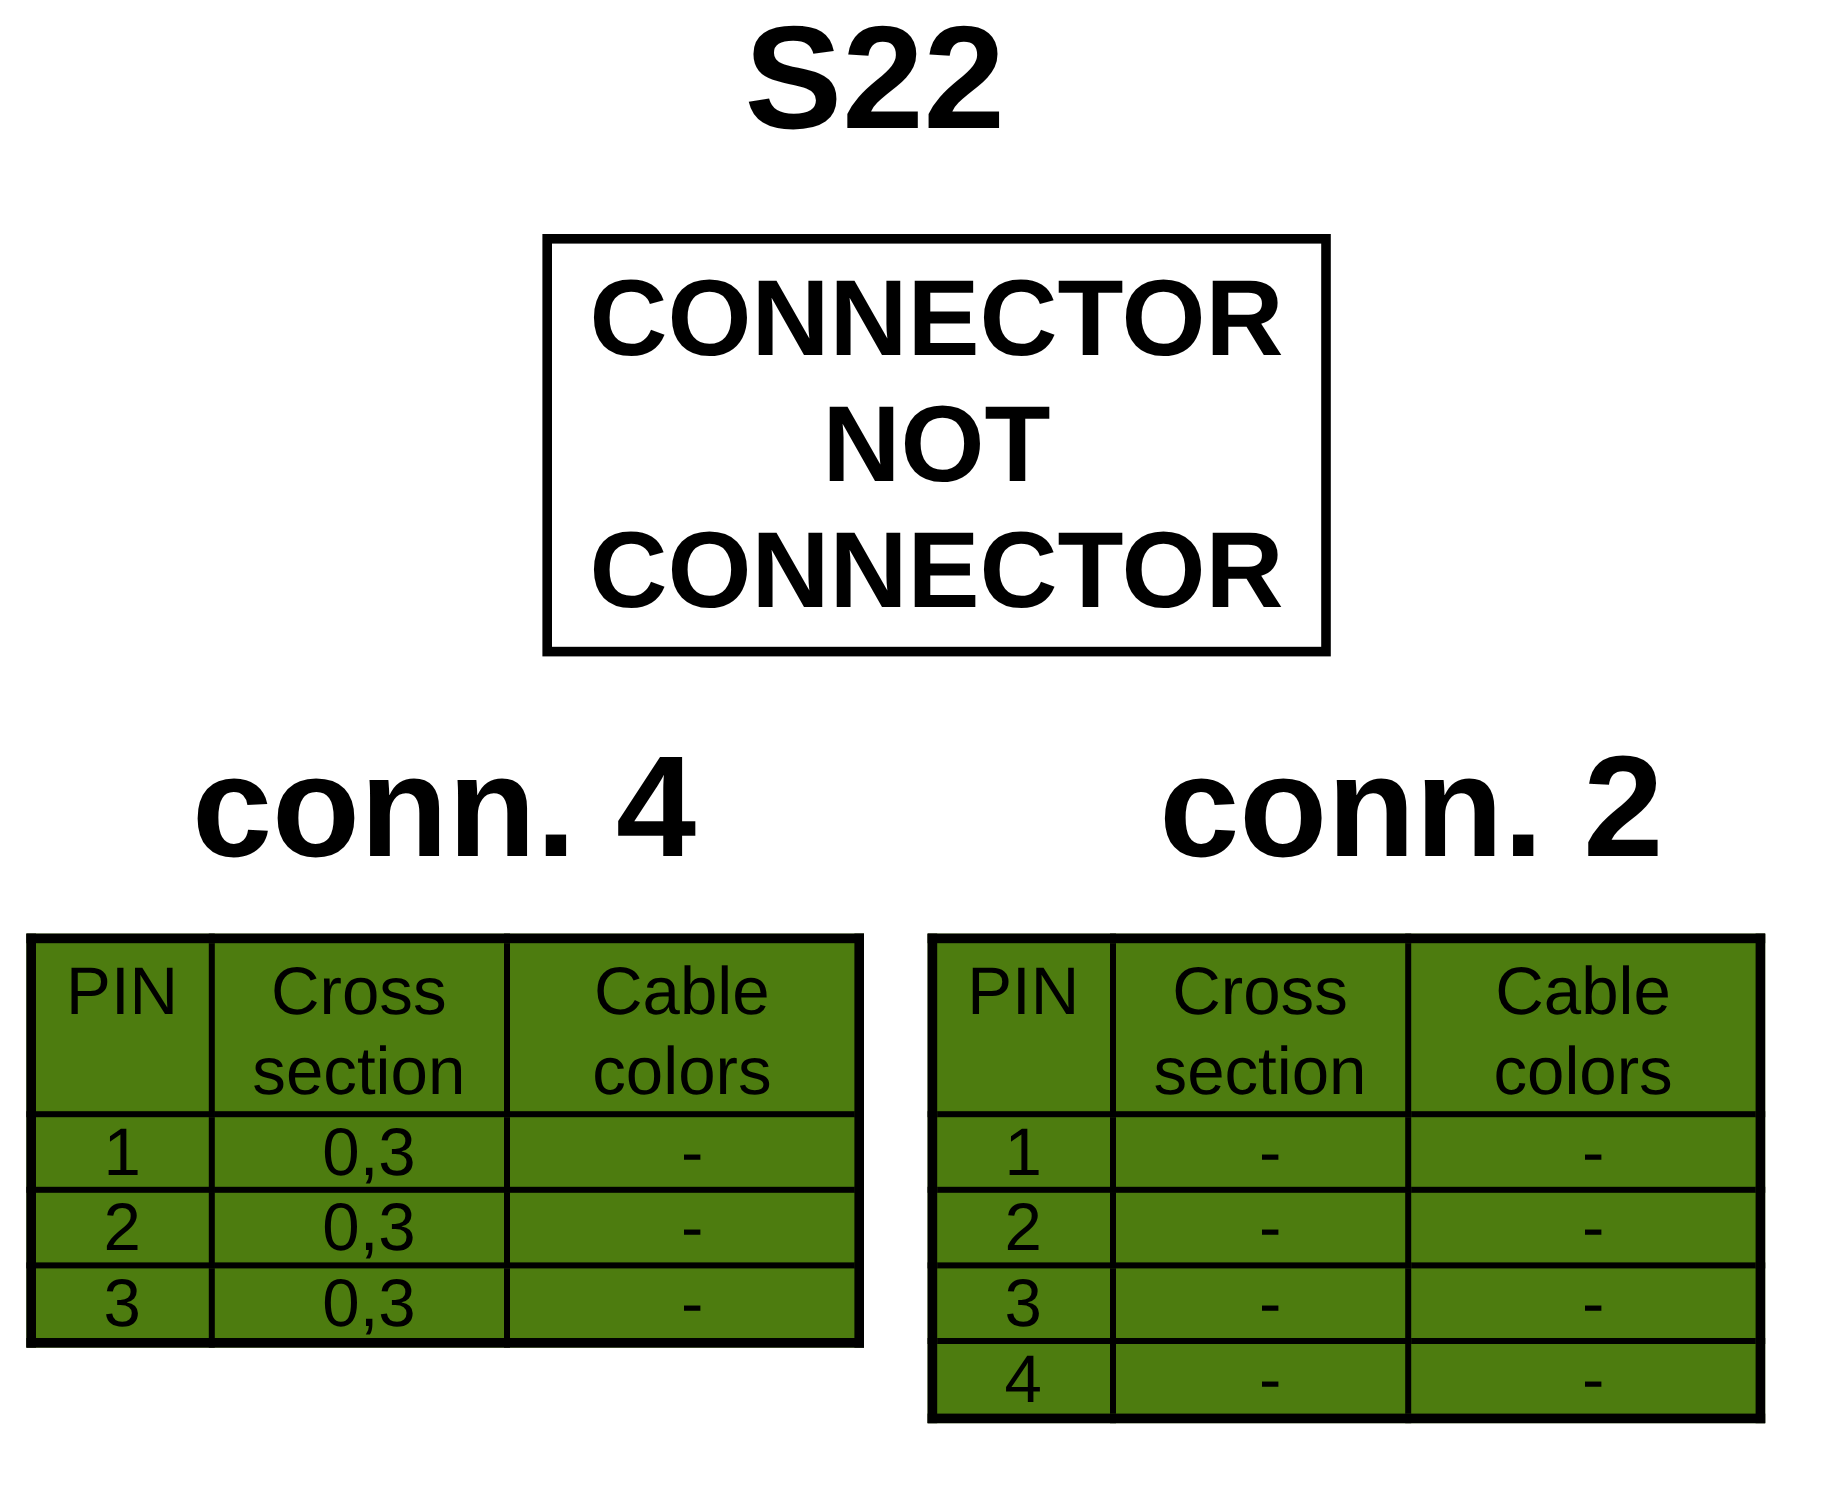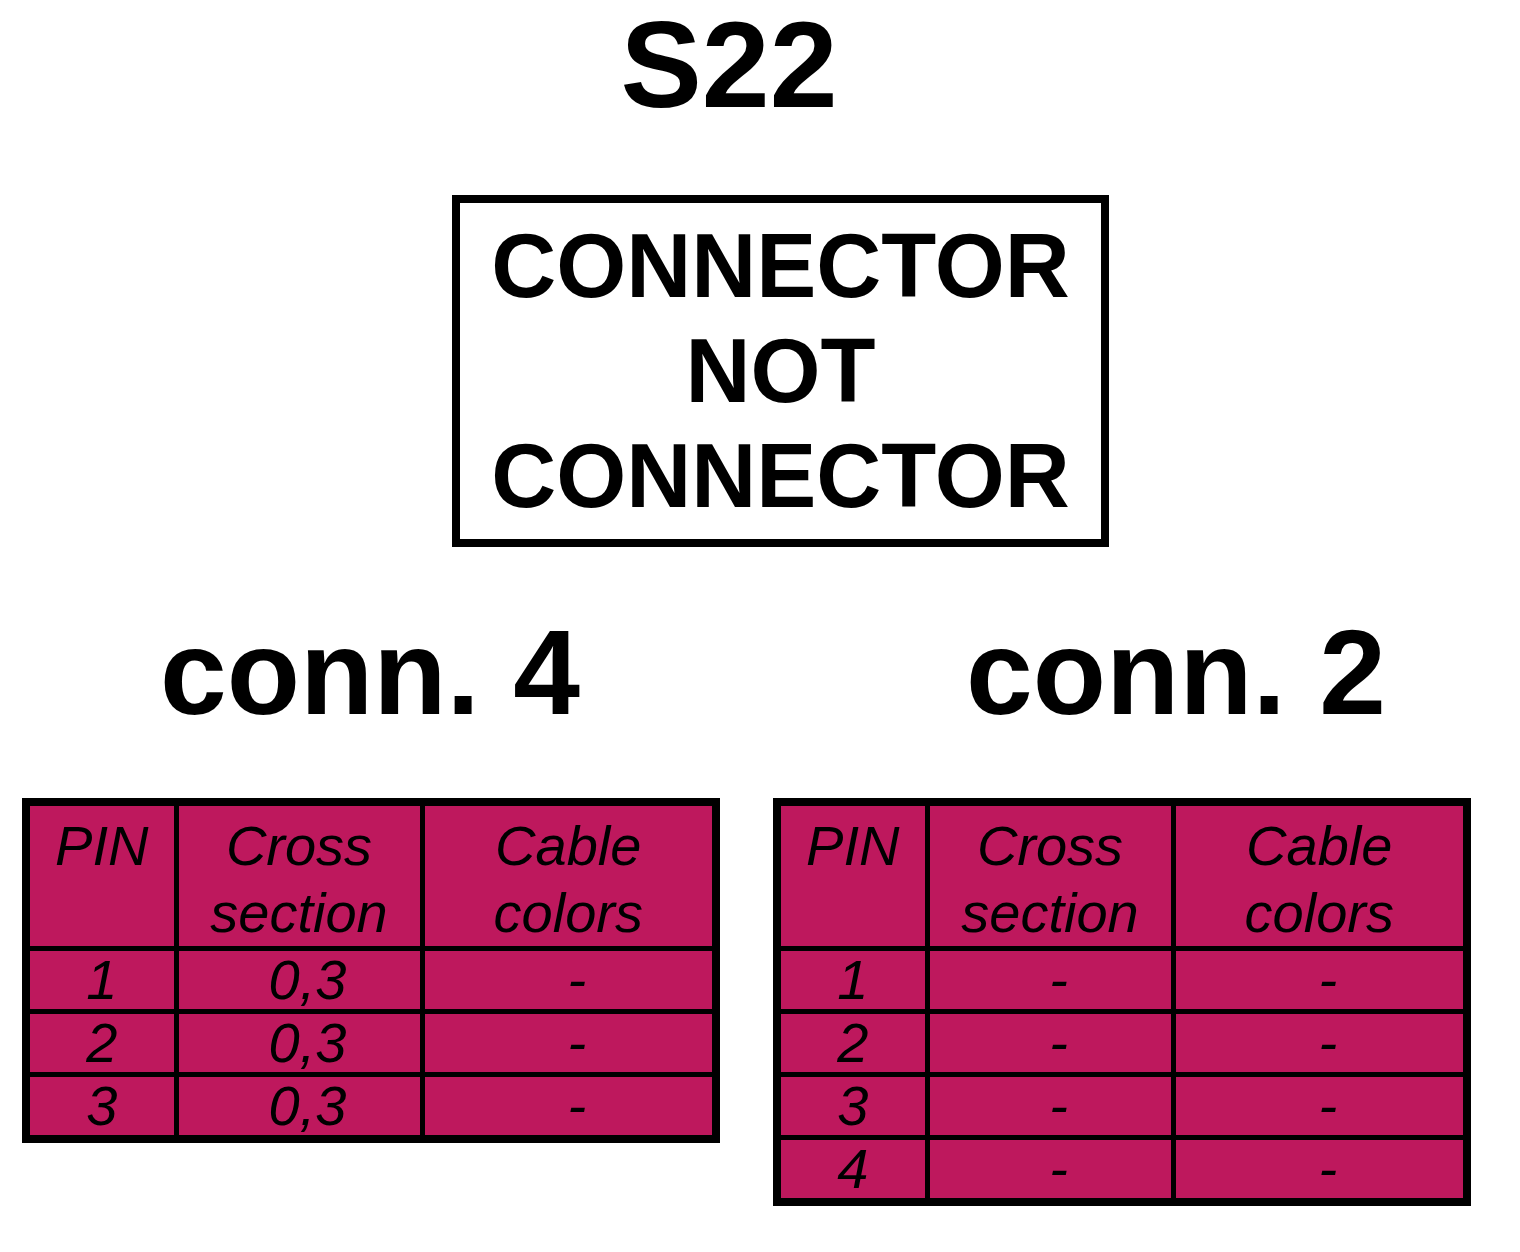--- a/index.html
+++ b/index.html
@@ -54,26 +54,25 @@
     font-size: 120px;
     font-weight: bold;
     line-height: 1;
     white-space: nowrap;
   }
   #conn1-heading { left: 370px; }
   #conn2-heading { left: 1176px; }
 
   table.pin-table {
     position: absolute;
-    top: 798px;
+    top: 778px;
     border-collapse: collapse;
     table-layout: fixed;
     border: 8px solid #000000;
-    background: #be185d;
-    font-style: italic;
+    background: #4d7c0f;
   }
   #conn1-table { left: 22px; }
   #conn2-table { left: 773px; }
   .pin-table col.col-pin    { width: 150px; }
   .pin-table col.col-cross  { width: 246px; }
   .pin-table col.col-colors { width: 294px; }
   .pin-table th, .pin-table td {
     border: 5px solid #000000;
     font-size: 56px;
     color: #000000;

